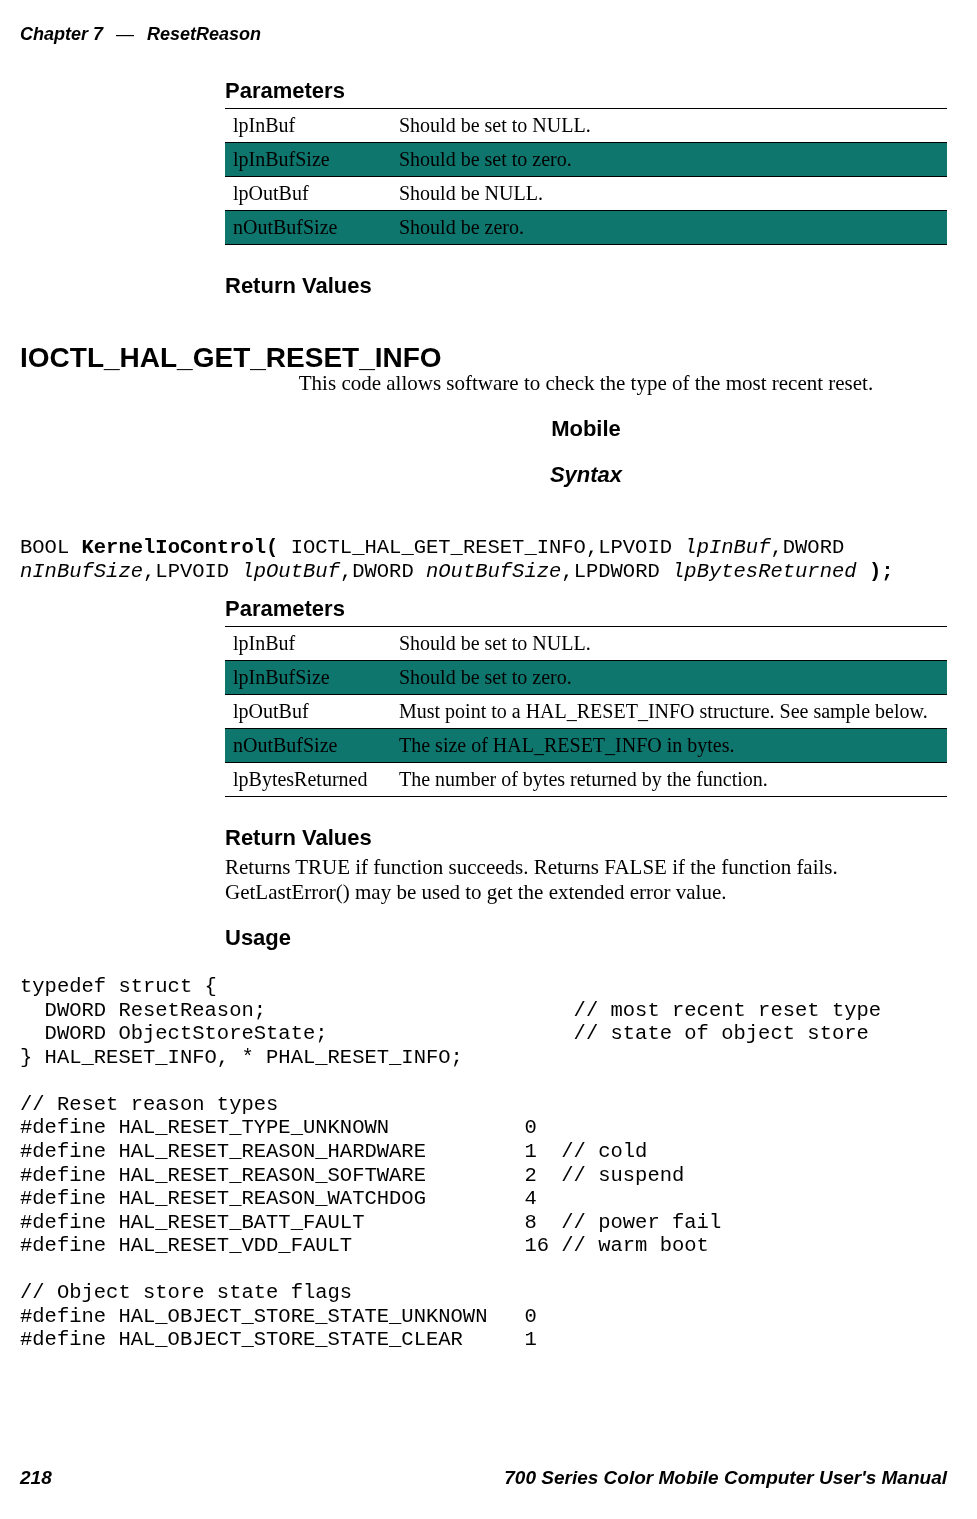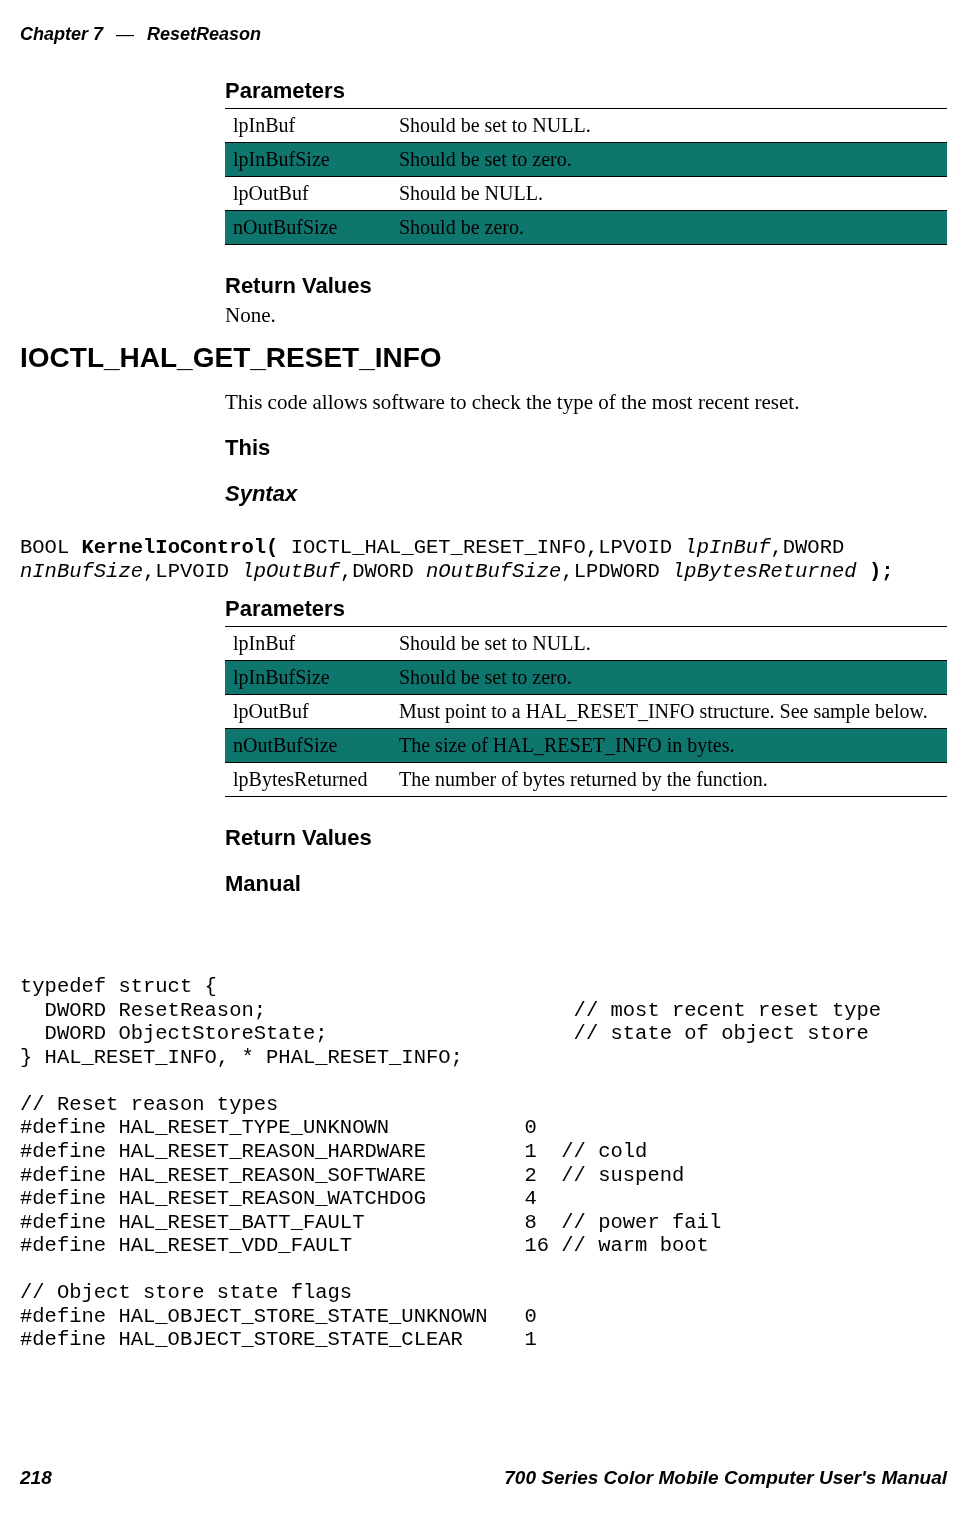--- a/index.html
+++ b/index.html
@@ -108,29 +108,28 @@
           <td>Should be NULL.</td>
         </tr>
     <tr class="shade">
           <td>nOutBufSize</td>
           <td>Should be zero.</td>
         </tr>
   </tbody>
     </table>
 
   <div class="h-sub" style="margin-top:28px;">Return Values</div>
-  <div class="body-text">None.</div>
 </div>
 
 <div class="h-main" style="top:342px;">IOCTL_HAL_GET_RESET_INFO</div>
 
-<div style="position:absolute; top:386px; left:225px; right:30px;">
+<div style="position:absolute; top:367px; left:225px; right:30px;text-align:center;">
   <div class="body-text">This code allows software to check the type of the most recent reset.</div>
 
-  <div class="h-sub" style="margin-top:20px;">This</div>
+  <div class="h-sub" style="margin-top:20px;">Mobile</div>
 
   <div class="h-sub" style="margin-top:20px;font-style:italic;">Syntax</div>
 </div>
 
 <div class="full-left" style="top:536px;">
   <pre class="code"><span style="font-family:'Courier New',monospace;">BOOL </span><span style="font-family:'Courier New',monospace;font-weight:bold;">KernelIoControl(</span><span style="font-family:'Courier New',monospace;"> IOCTL_HAL_GET_RESET_INFO,LPVOID </span><span style="font-family:'Courier New',monospace;font-style:italic;">lpInBuf</span><span style="font-family:'Courier New',monospace;">,DWORD</span>
 <span style="font-family:'Courier New',monospace;font-style:italic;">nInBufSize</span><span style="font-family:'Courier New',monospace;">,LPVOID </span><span style="font-family:'Courier New',monospace;font-style:italic;">lpOutBuf</span><span style="font-family:'Courier New',monospace;">,DWORD </span><span style="font-family:'Courier New',monospace;font-style:italic;">nOutBufSize</span><span style="font-family:'Courier New',monospace;">,LPDWORD </span><span style="font-family:'Courier New',monospace;font-style:italic;">lpBytesReturned</span><span style="font-family:'Courier New',monospace;"> </span><span style="font-family:'Courier New',monospace;font-weight:bold;">);</span></pre>
 </div>
 
 <div style="position:absolute; top:596px; left:225px; right:30px;">
@@ -154,22 +153,23 @@
           <td>The size of HAL_RESET_INFO in bytes.</td>
         </tr>
     <tr>
           <td>lpBytesReturned</td>
           <td>The number of bytes returned by the function.</td>
         </tr>
   </tbody>
     </table>
 
   <div class="h-sub" style="margin-top:28px;">Return Values</div>
+  <div class="body-text">Returns TRUE if function succeeds. Returns FALSE if the function fails. GetLastError() may be used to get the extended error value.</div>
 
-  <div class="h-sub" style="margin-top:20px;">Manual</div>
+  <div class="h-sub" style="margin-top:20px;">Usage</div>
 </div>
 
 <div class="full-left" style="top:975px;">
   <pre class="code">typedef struct {
   DWORD ResetReason;                         // most recent reset type
   DWORD ObjectStoreState;                    // state of object store
 } HAL_RESET_INFO, * PHAL_RESET_INFO;
 
 // Reset reason types
 #define HAL_RESET_TYPE_UNKNOWN           0

